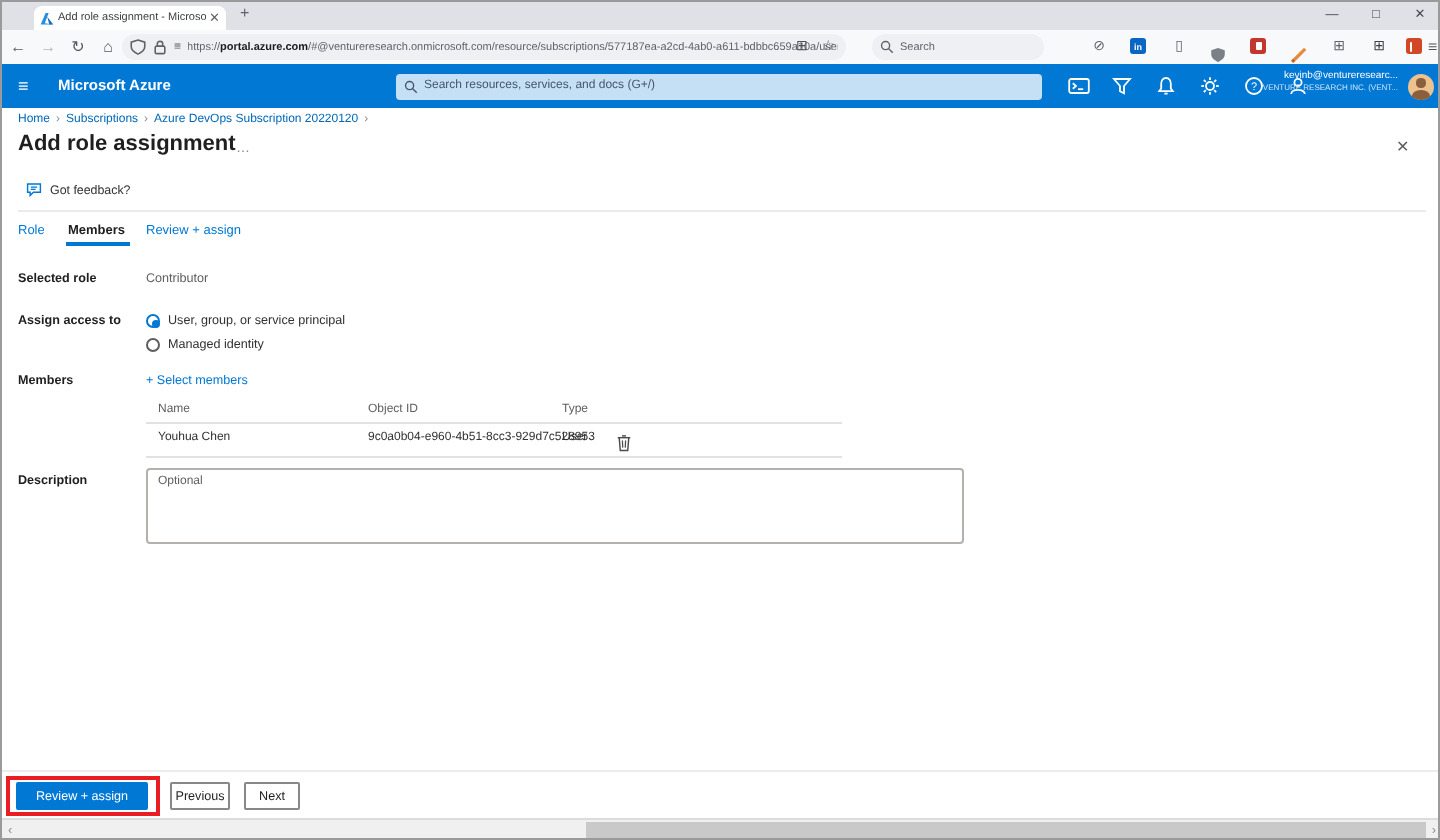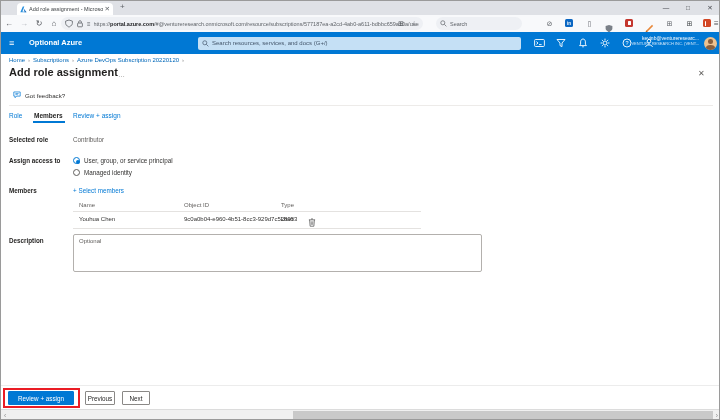--- a/index.html
+++ b/index.html
@@ -187,21 +187,21 @@
     <span class="ext" style="left:702px;">
         <span class="ext-sq" style="background:#d24726;">
           <span class="ext-bar" style="height:5px;width:1.5px;margin-right:3px;"></span>
         </span>
       </span>
     <span class="tb-right-glyph" style="left:713px;font-size:8px;">≡</span>
   </div>
 
   <div class="azbar">
     <span class="az-ham">≡</span>
-    <span class="az-brand">Optional Azure</span>
+    <span class="az-brand">Microsoft Azure</span>
     <div class="az-search">
       <svg width="7" height="7" viewBox="0 0 9 9">
           <circle cx="3.6" cy="3.6" r="2.6" fill="none" stroke="#44566b" stroke-width="0.9"></circle>
           <line x1="5.6" y1="5.6" x2="8.2" y2="8.2" stroke="#44566b" stroke-width="0.9"></line>
         </svg>
       <span>Search resources, services, and docs (G+/)</span>
     </div>
     <div class="az-icons">
       <span class="ic">
           <svg width="11" height="10" viewBox="0 0 11 10">

